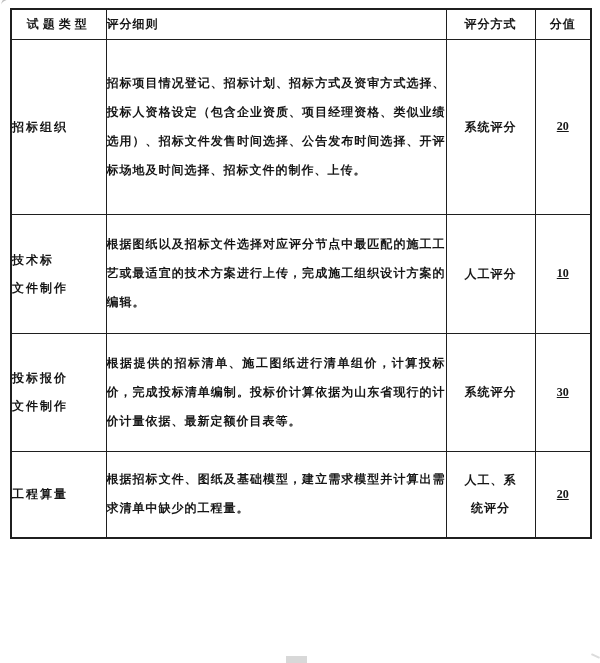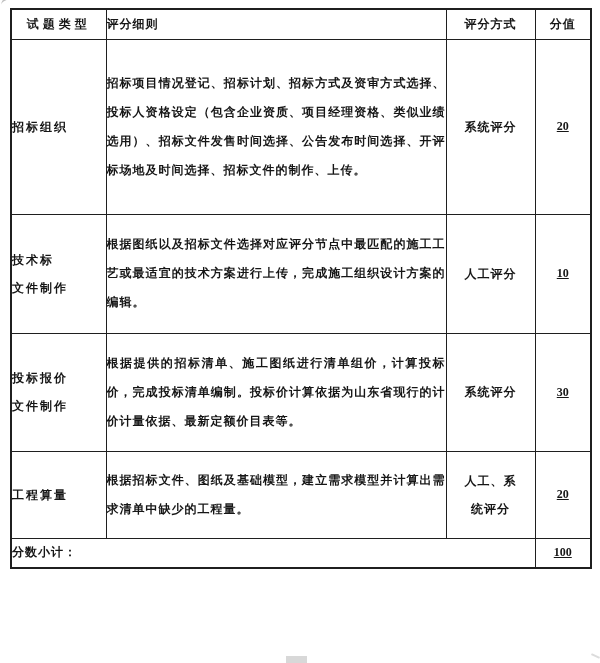--- a/index.html
+++ b/index.html
@@ -161,23 +161,19 @@
     </tr>
 
     <tr style="height:87px">
       <td class="c-type">工程算量</td>
       <td class="c-detail">根据招标文件、图纸及基础模型，建立需求模型并计算出需求清单中缺少的工程量。</td>
       <td class="c-method">人工、系
 统评分</td>
       <td class="c-score">20</td>
     </tr>
 
-    <tr style="height:30px">
-      <td class="c-footer-label" colspan="3">分数小计：</td>
-      <td class="c-score">100</td>
-    </tr>
   </tbody>
     </table>
 
   <div class="artifact-bottom-center"></div>
   <div class="artifact-bottom-right"></div>
 
 </div>
 
 </body></html>

